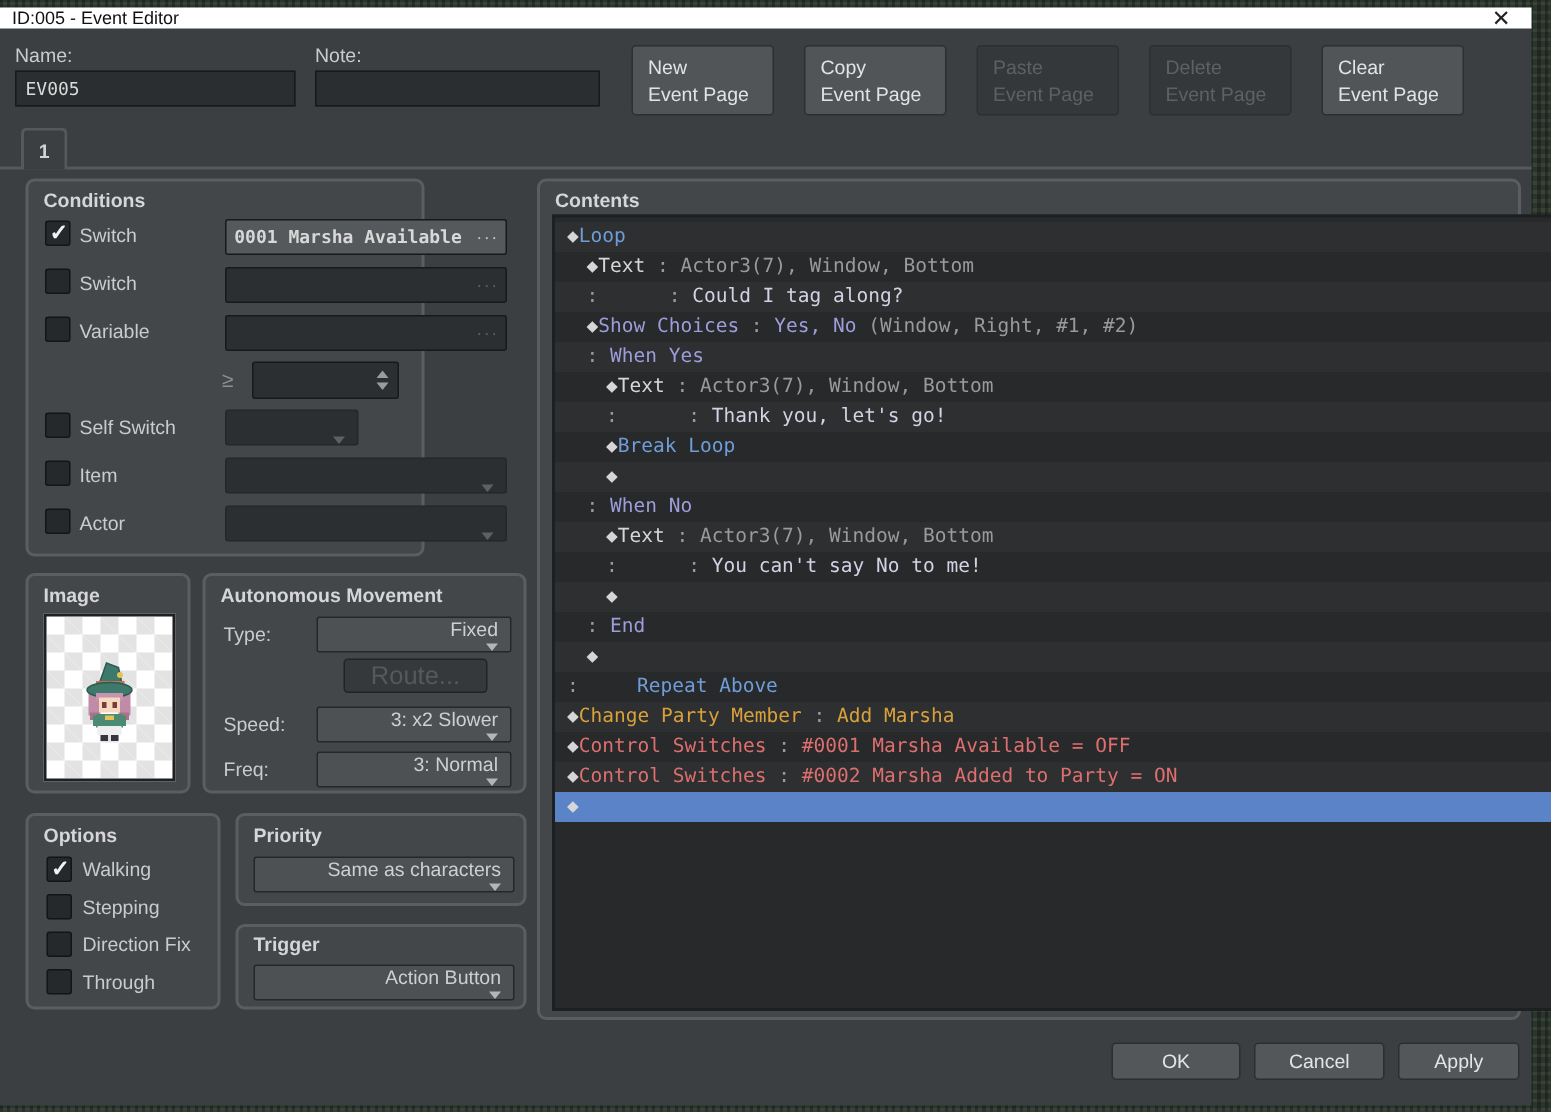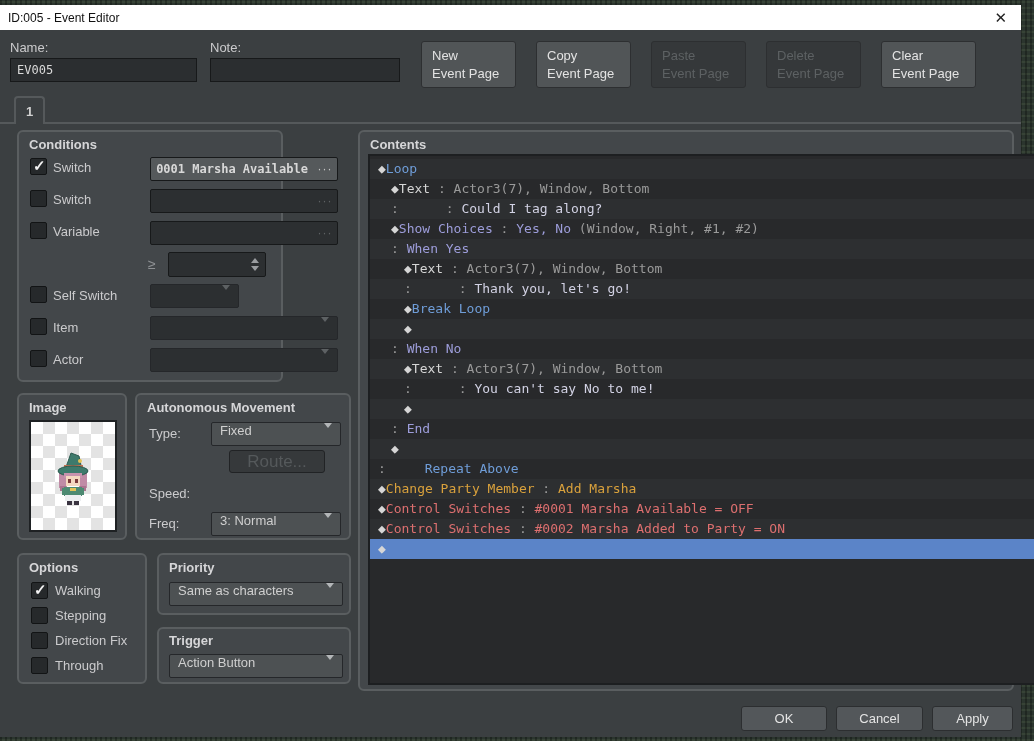--- a/index.html
+++ b/index.html
@@ -6,21 +6,21 @@
   html,body { width:1034px; height:741px; overflow:hidden; }
   body{
     font-family:"Liberation Sans", sans-serif;
     background-color:#2b352e;
     background-image:
       repeating-linear-gradient(90deg, rgba(0,0,0,.28) 0 2px, transparent 2px 5px),
       repeating-linear-gradient(0deg, rgba(96,116,84,.22) 0 2px, transparent 2px 6px);
     position:relative;
   }
   .dialog{ position:absolute; left:0; top:5px; width:1021px; height:732px; background:#3b3f41; }
-  .titlebar{ height:25px; background:#ffffff; display:flex; align-items:center; padding:0 8px; }
+  .titlebar{ height:14px; background:#ffffff; display:flex; align-items:center; padding:0 8px; }
   .titlebar .title{ font-size:12px; color:#111; }
   .titlebar .close{ margin-left:auto; font-size:15px; color:#222; cursor:default; padding:0 6px; }
   .dlg-body{ position:relative; width:1021px; height:707px; }
 
   .lbl{ position:absolute; font-size:13px; color:#cbcbcd; }
   .txt-input{
     position:absolute; background:#2b2e30; border:1px solid #17191a;
     color:#dadada; font-family:"DejaVu Sans Mono", monospace; font-size:12px;
     padding:0 6px; outline:none;
   }
@@ -64,21 +64,21 @@
     white-space:nowrap; overflow:hidden;font-weight:bold;
   }
   .lookup .dots{ width:24px; text-align:center; font-size:12px; color:#c4c4c4; letter-spacing:1px; }
   .lookup.enabled{ background:#55595b; }
   .lookup.disabled{ background:#2c2f31; }
   .lookup.disabled .dots{ color:#5d6163; }
 
   
   .select{
     position:absolute; height:24px; border:1px solid #25272a; border-radius:2px;
-    display:flex; align-items:flex-start; padding:0 8px;
+    display:flex; align-items:flex-end; padding:0 8px;flex-direction:column;
   }
   .select .val{ flex:1; font-size:13px; color:#cfcfcf; white-space:nowrap; overflow:hidden; }
   .select .arrow{ width:0; height:0; border-left:4px solid transparent; border-right:4px solid transparent; border-top:5px solid #b3b6b8; }
   .select.enabled{ background:#4d5153; }
   .select.disabled{ background:#2c2f31; }
   .select.disabled .arrow{ border-top-color:#5d6163; }
 
   
   .spinner{
     position:absolute; height:25px; background:#2c2f31; border:1px solid #17191a; border-radius:2px;
@@ -265,20 +265,24 @@
 
     <div class="group" style="left:135px;top:363px;width:216px;height:147px">
       <span class="gtitle">Autonomous Movement</span>
       <span class="lbl" style="left:12px;top:31px">Type:</span>
       <div class="select enabled" style="left:74px;top:27px;width:130px">
         <span class="val">Fixed</span>
         <span class="arrow"></span>
       </div>
       <div class="route-btn" style="left:92px;top:55px;width:96px;height:23px">Route...</div>
       <span class="lbl" style="left:12px;top:91px">Speed:</span>
+      <div class="select enabled" style="left:74px;top:87px;width:130px">
+        <span class="val">3: x2 Slower</span>
+        <span class="arrow"></span>
+      </div>
       <span class="lbl" style="left:12px;top:121px">Freq:</span>
       <div class="select enabled" style="left:74px;top:117px;width:130px">
         <span class="val">3: Normal</span>
         <span class="arrow"></span>
       </div>
     </div>
 
     <div class="group" style="left:17px;top:523px;width:130px;height:131px">
       <span class="gtitle">Options</span>
       <div>

